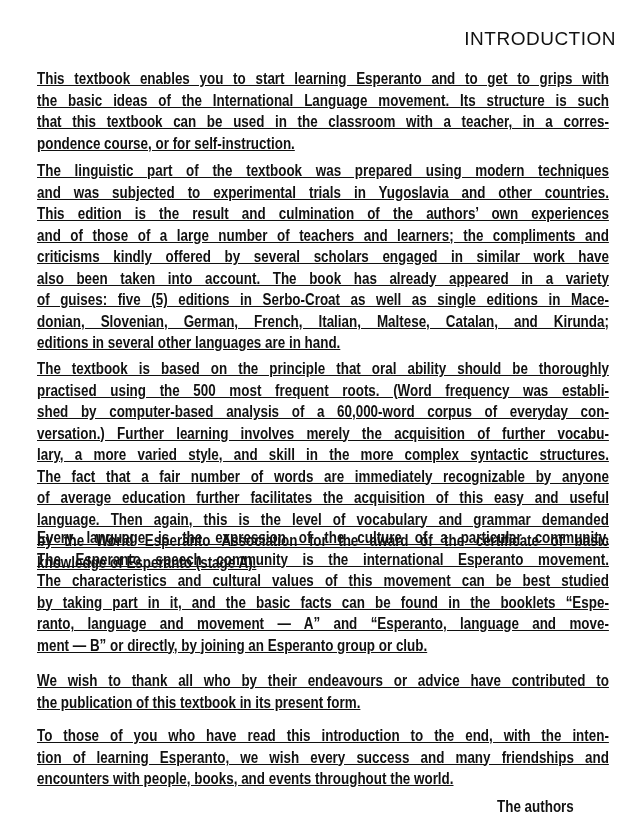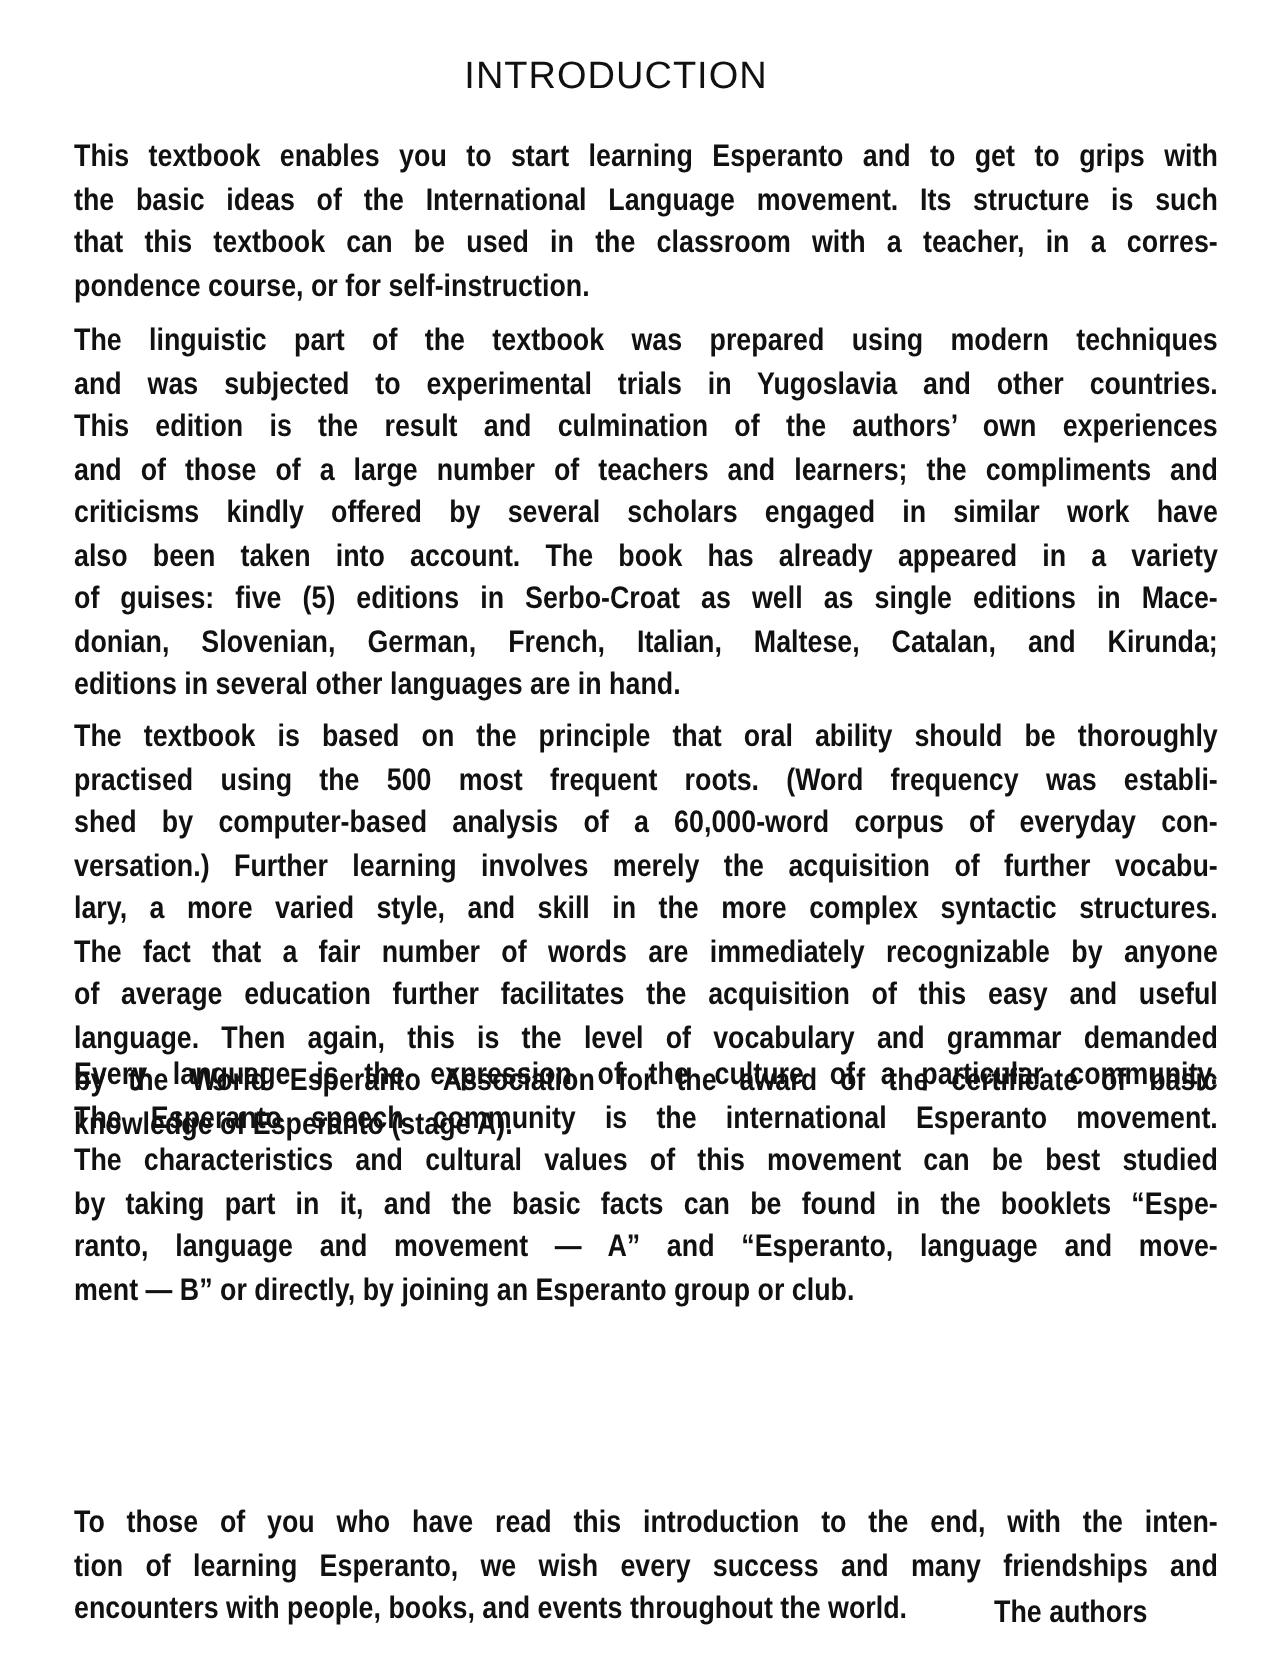--- a/index.html
+++ b/index.html
@@ -4,24 +4,24 @@
   <style>
     html, body { margin: 0; padding: 0; background: #ffffff; }
     body {
       width: 640px; height: 834px; overflow: hidden; position: relative;
       font-family: "Liberation Sans Narrow", "Liberation Sans", sans-serif;
       color: #111111;
     }
     .page { position: absolute; left: 0; top: 0; width: 640px; height: 834px; }
     .title {
       position: absolute; left: 0; width: 616px; top: 28px;
-      text-align: center; font-size: 19px; letter-spacing: 0.5px;
+      text-align: right; font-size: 19px; letter-spacing: 0.5px;
       font-weight: normal; margin: 0;
     }
-    .para { position: absolute; left: 37px; width: 572px; margin: 0; }
+    .para { position: absolute; left: 37px; width: 572px; margin: 0; text-decoration: underline; }
     .line {
       display: block; height: 21.5px; line-height: 21.5px;
       font-size: 15.6px; white-space: nowrap;
       text-align: justify; text-align-last: justify;
       transform: scaleX(0.86); transform-origin: left center; width: 665px;
     }
     .line.last { text-align-last: left; }
     .signature {
       position: absolute; left: 497px; top: 796px;
       font-size: 15.6px; font-weight: bold; line-height: 21px;
@@ -70,21 +70,25 @@
 
   <div class="para" style="top:527px">
     <span class="line">Every language is the expression of the culture of a particular community.</span>
     <span class="line">The Esperanto speech community is the international Esperanto movement.</span>
     <span class="line">The characteristics and cultural values of this movement can be best studied</span>
     <span class="line">by taking part in it, and the basic facts can be found in the booklets “Espe-</span>
     <span class="line">ranto, language and movement  — A” and “Esperanto, language and move-</span>
     <span class="line last">ment — B” or directly, by joining an Esperanto group or club.</span>
   </div>
 
+  <div class="para" style="top:670px">
+    <span class="line">We wish to thank all who by their endeavours or advice have contributed to</span>
+    <span class="line last">the publication of this textbook in its present form.</span>
+  </div>
 
-  <div class="para" style="top:751px">
+  <div class="para" style="top:725px">
     <span class="line">To those of you who have read this introduction to the end, with the inten-</span>
     <span class="line">tion of learning Esperanto, we wish every success and many friendships and</span>
     <span class="line last">encounters with people, books, and events throughout the world.</span>
   </div>
 
   <div class="signature">The authors</div>
 </div>
 
 </body></html>

